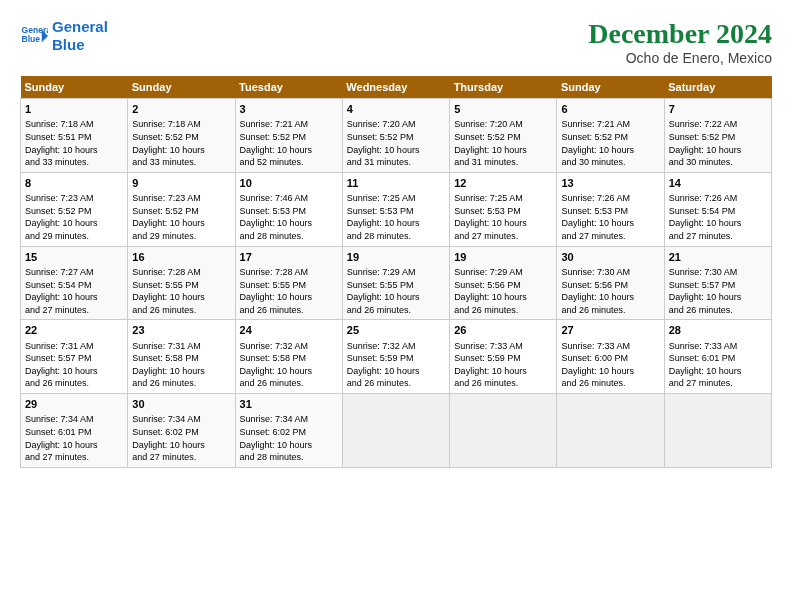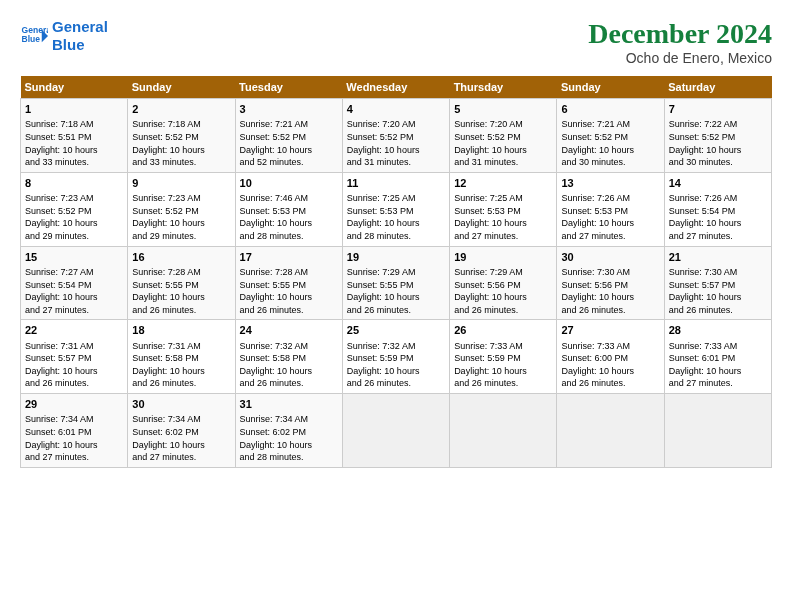--- a/index.html
+++ b/index.html
@@ -279,21 +279,21 @@
         </tr>
         <tr>
           <td>
             <span class="day-num">22</span>
             <div>Sunrise: 7:31 AM</div>
             <div>Sunset: 5:57 PM</div>
             <div>Daylight: 10 hours</div>
             <div>and 26 minutes.</div>
           </td>
           <td>
-            <span class="day-num">18</span>
+            <span class="day-num">23</span>
             <div>Sunrise: 7:31 AM</div>
             <div>Sunset: 5:58 PM</div>
             <div>Daylight: 10 hours</div>
             <div>and 26 minutes.</div>
           </td>
           <td>
             <span class="day-num">24</span>
             <div>Sunrise: 7:32 AM</div>
             <div>Sunset: 5:58 PM</div>
             <div>Daylight: 10 hours</div>

